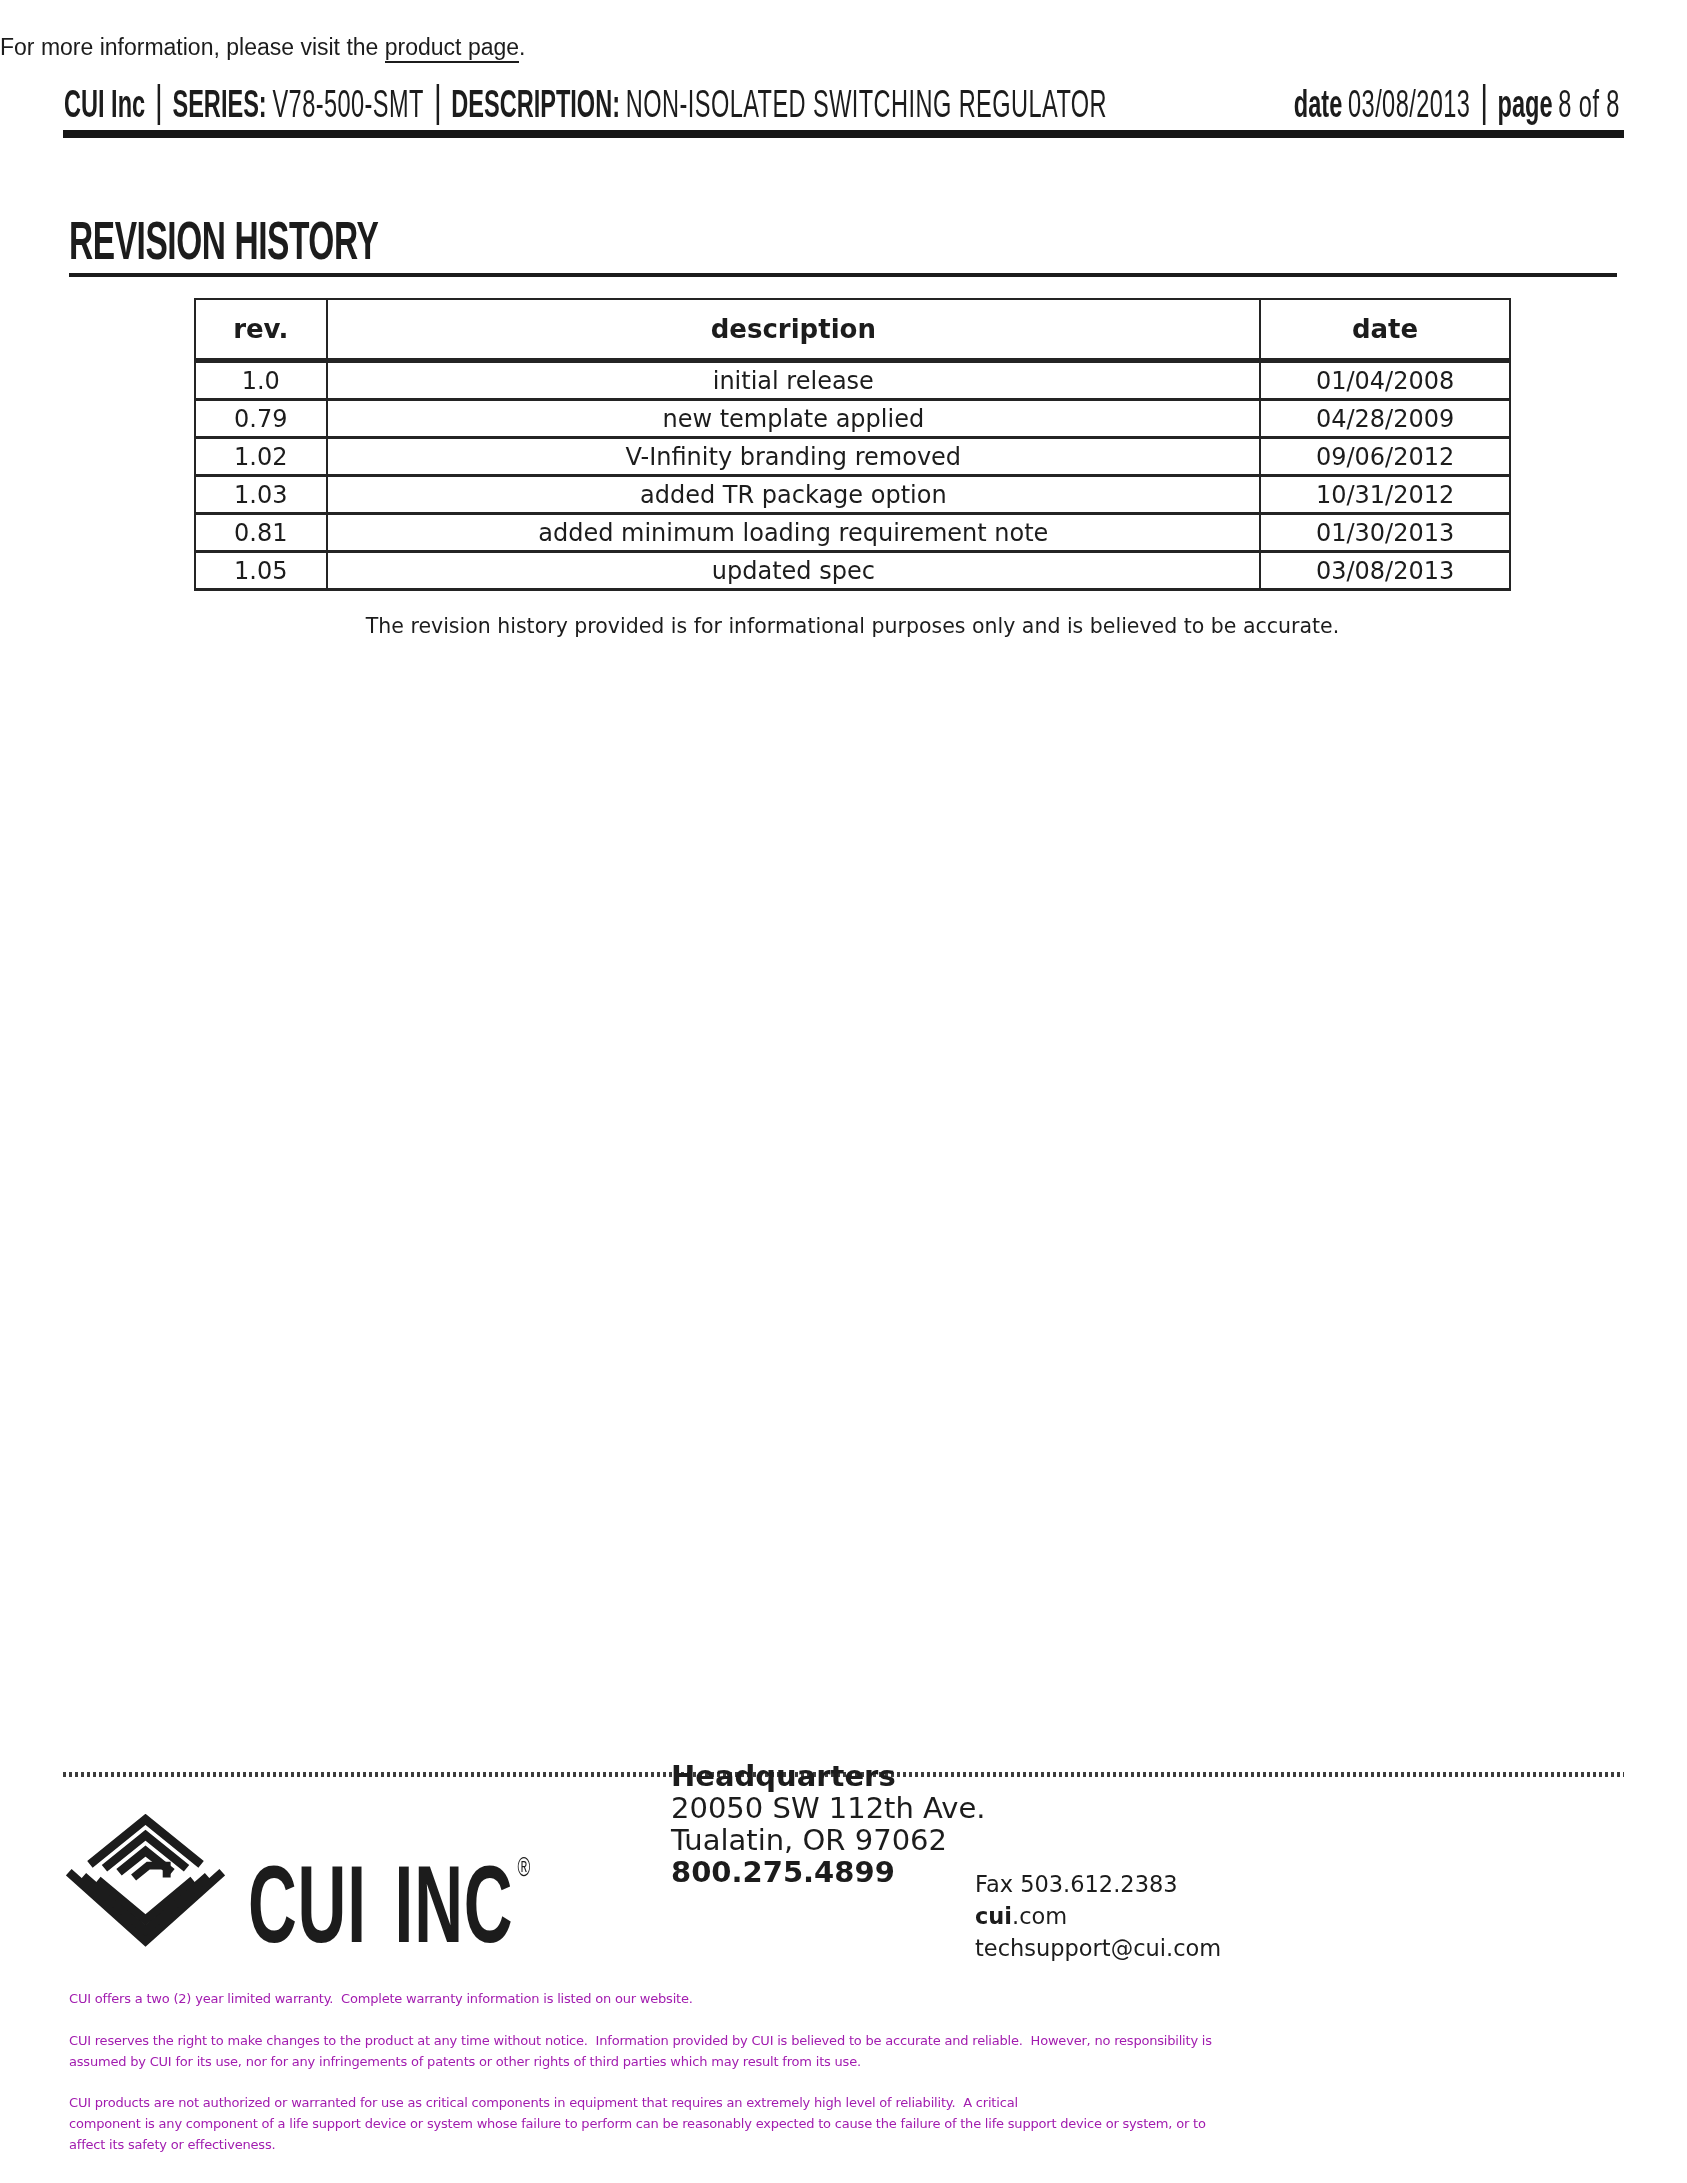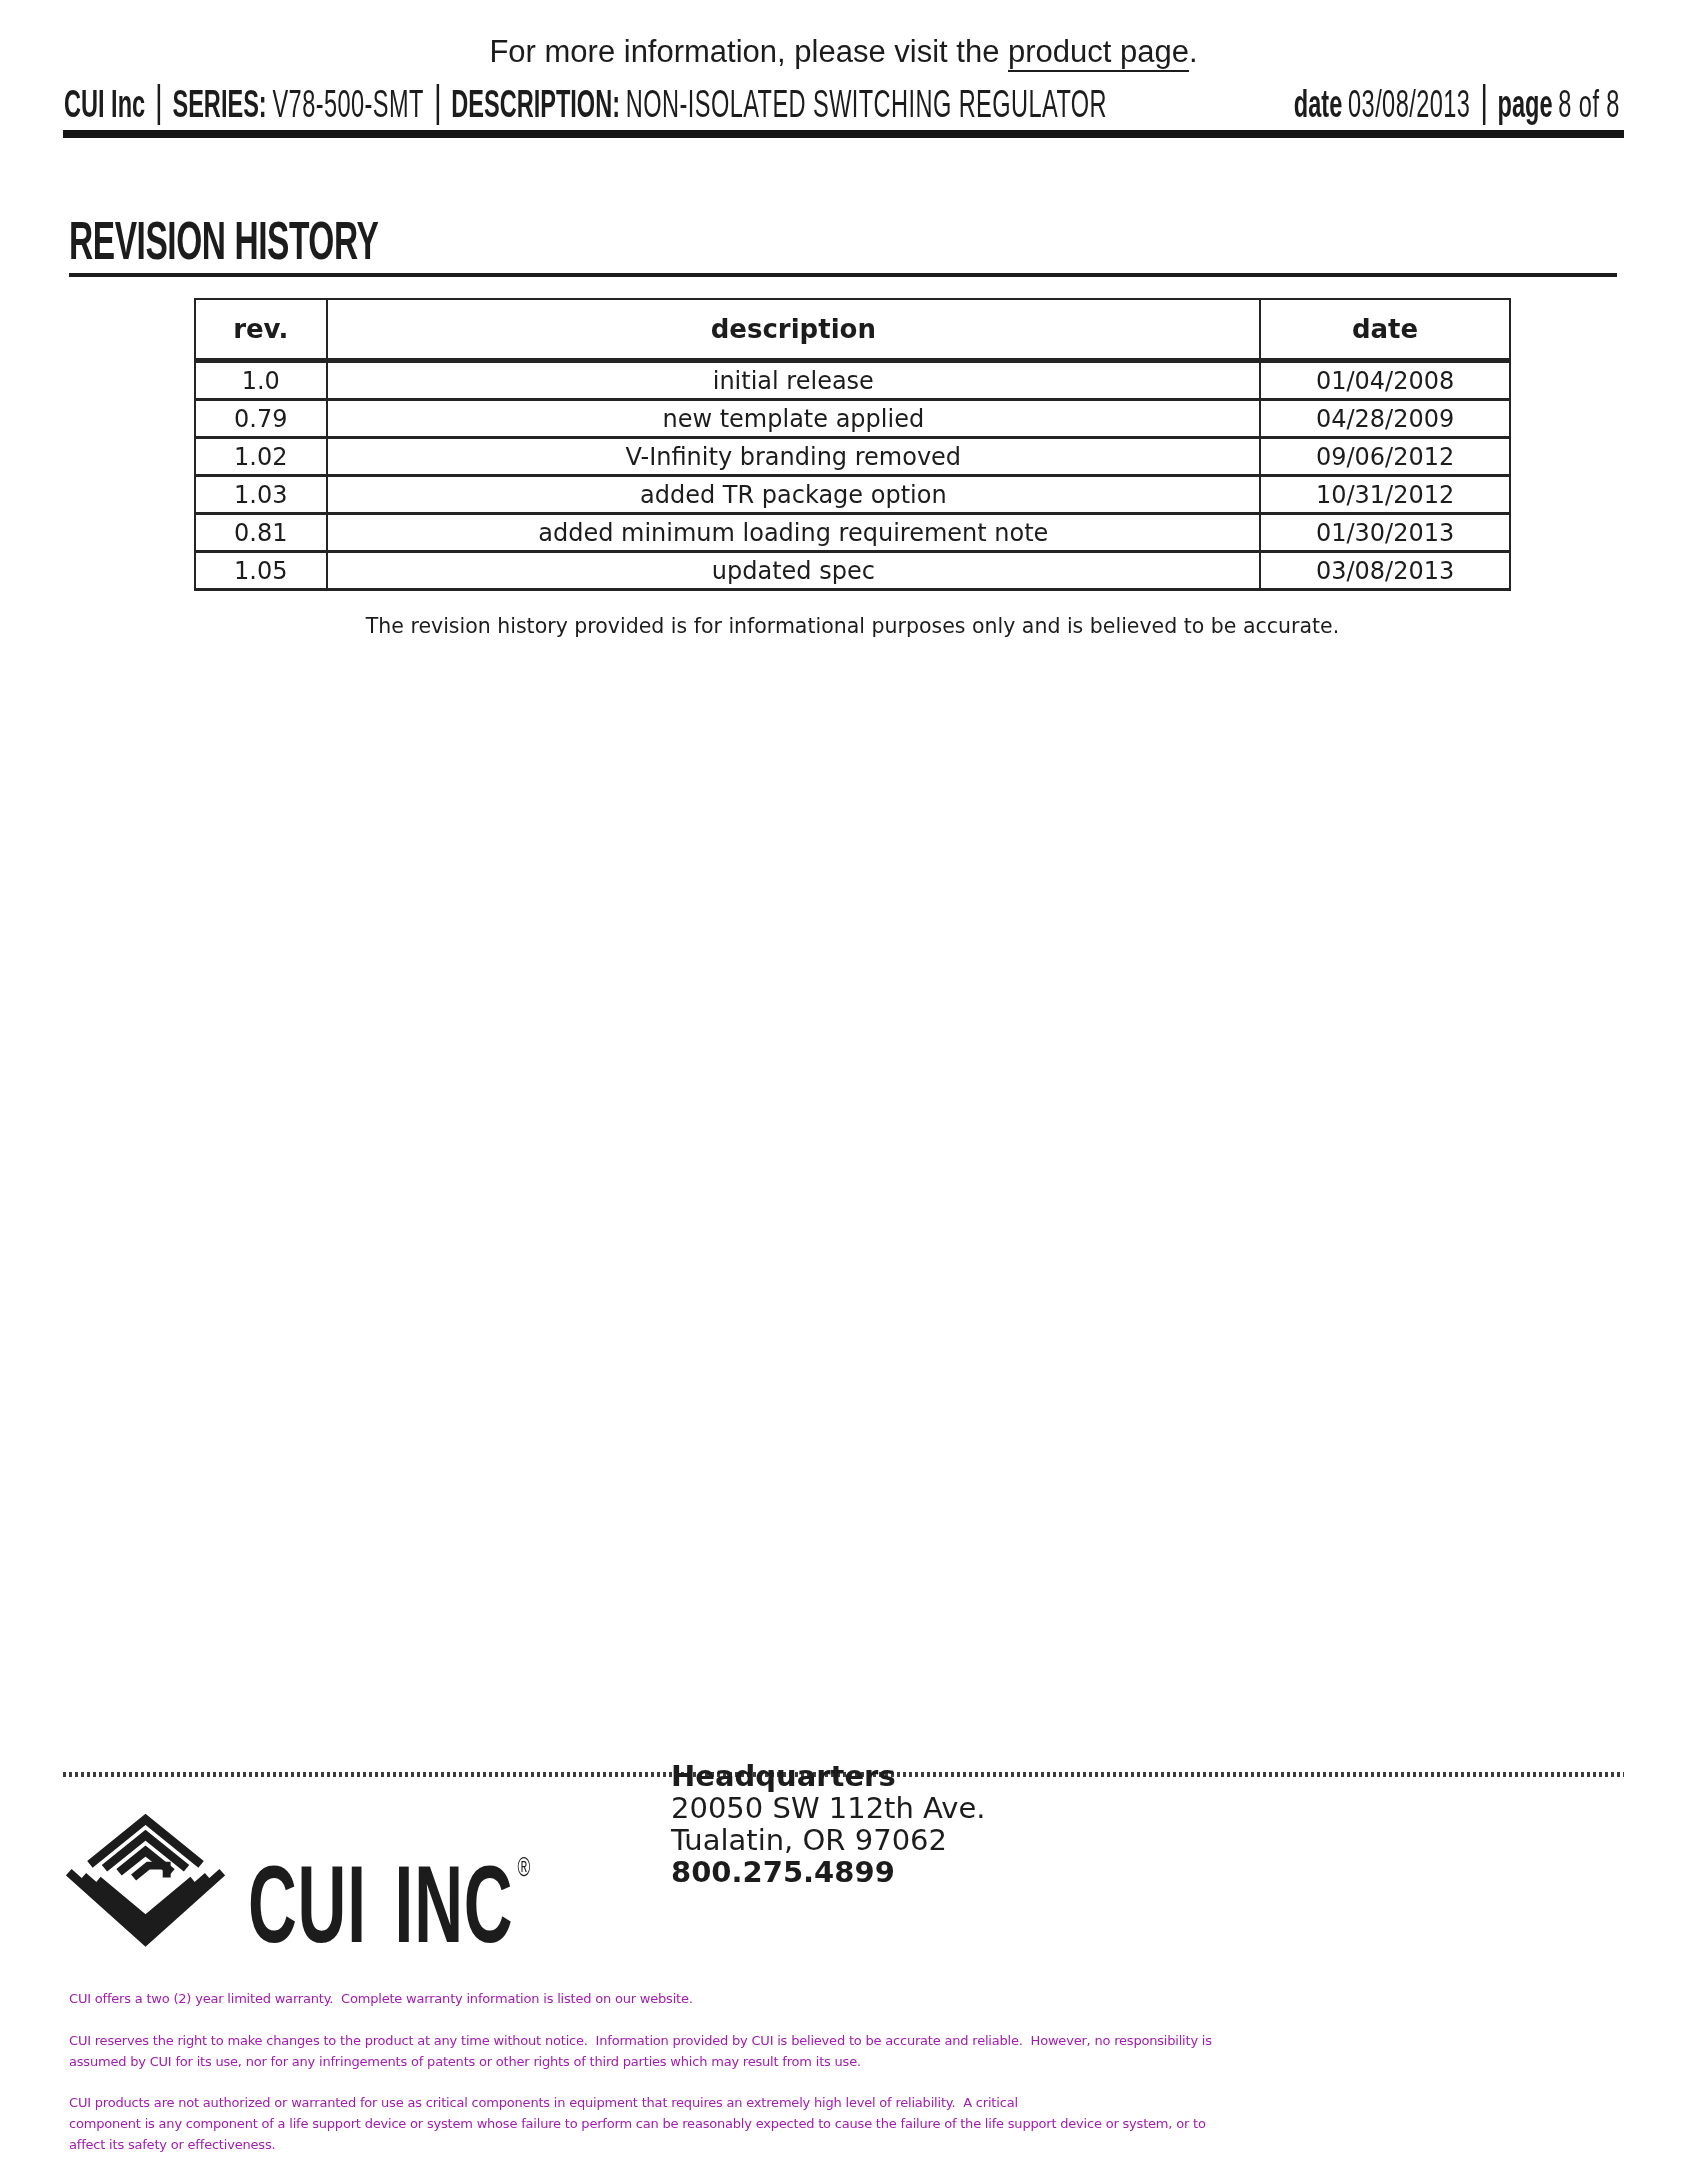--- a/index.html
+++ b/index.html
@@ -1,21 +1,21 @@
 <!DOCTYPE html>
 <html style="font-size:10.6px"><head>
 <meta charset="utf-8">
 <style>
   html,body{margin:0;padding:0;background:#ffffff;}
   .page{position:relative;width:1687px;height:2183px;background:#ffffff;color:#1c1c1c;
         font-family:"DejaVu Sans",sans-serif;overflow:hidden;}
 
   
-  .info-line{position:absolute;top:34px;left:0;width:100%;text-align:center;
-             font-family:"Liberation Sans",sans-serif;font-size:31px;letter-spacing:0;}
+  .info-line{position:absolute;top:34px;left:0;width:100%;text-align:left;
+             font-family:"Liberation Sans",sans-serif;font-size:23px;letter-spacing:0;}
   .product-link{color:inherit;text-decoration:none;border-bottom:2.6px solid #1c1c1c;
                 padding-bottom:1.3px;cursor:pointer;}
 
   
   .meta-row{position:absolute;top:82px;left:0;width:1687px;height:44px;
             font-family:"Liberation Sans",sans-serif;font-size:38px;font-weight:bold;}
   .meta-group{position:absolute;top:0;height:44px;display:flex;align-items:center;
               gap:20px;white-space:nowrap;}
   .meta-left{left:64px;transform:scaleX(0.62);transform-origin:left center;}
   .meta-right{right:67px;transform:scaleX(0.62);transform-origin:right center;}
@@ -147,20 +147,25 @@
 
   <div class="wordmark"><span>CUI INC</span><span class="reg">®</span></div>
 
   <div class="hq">
     <div class="bold">Headquarters</div>
     <div>20050 SW 112th Ave.</div>
     <div>Tualatin, OR 97062</div>
     <div class="bold">800.275.4899</div>
   </div>
 
+  <div class="contact">
+    <div>Fax 503.612.2383</div>
+    <div><span class="bold">cui</span><span>.com</span></div>
+    <div>techsupport@cui.com</div>
+  </div>
 
   <div class="legal">
       <div class="legal-para">
         <div class="legal-line">CUI offers a two (2) year limited warranty.  Complete warranty information is listed on our website.</div>
       </div>
       <div class="legal-para">
         <div class="legal-line">CUI reserves the right to make changes to the product at any time without notice.  Information provided by CUI is believed to be accurate and reliable.  However, no responsibility is</div>
         <div class="legal-line">assumed by CUI for its use, nor for any infringements of patents or other rights of third parties which may result from its use.</div>
       </div>
       <div class="legal-para">

